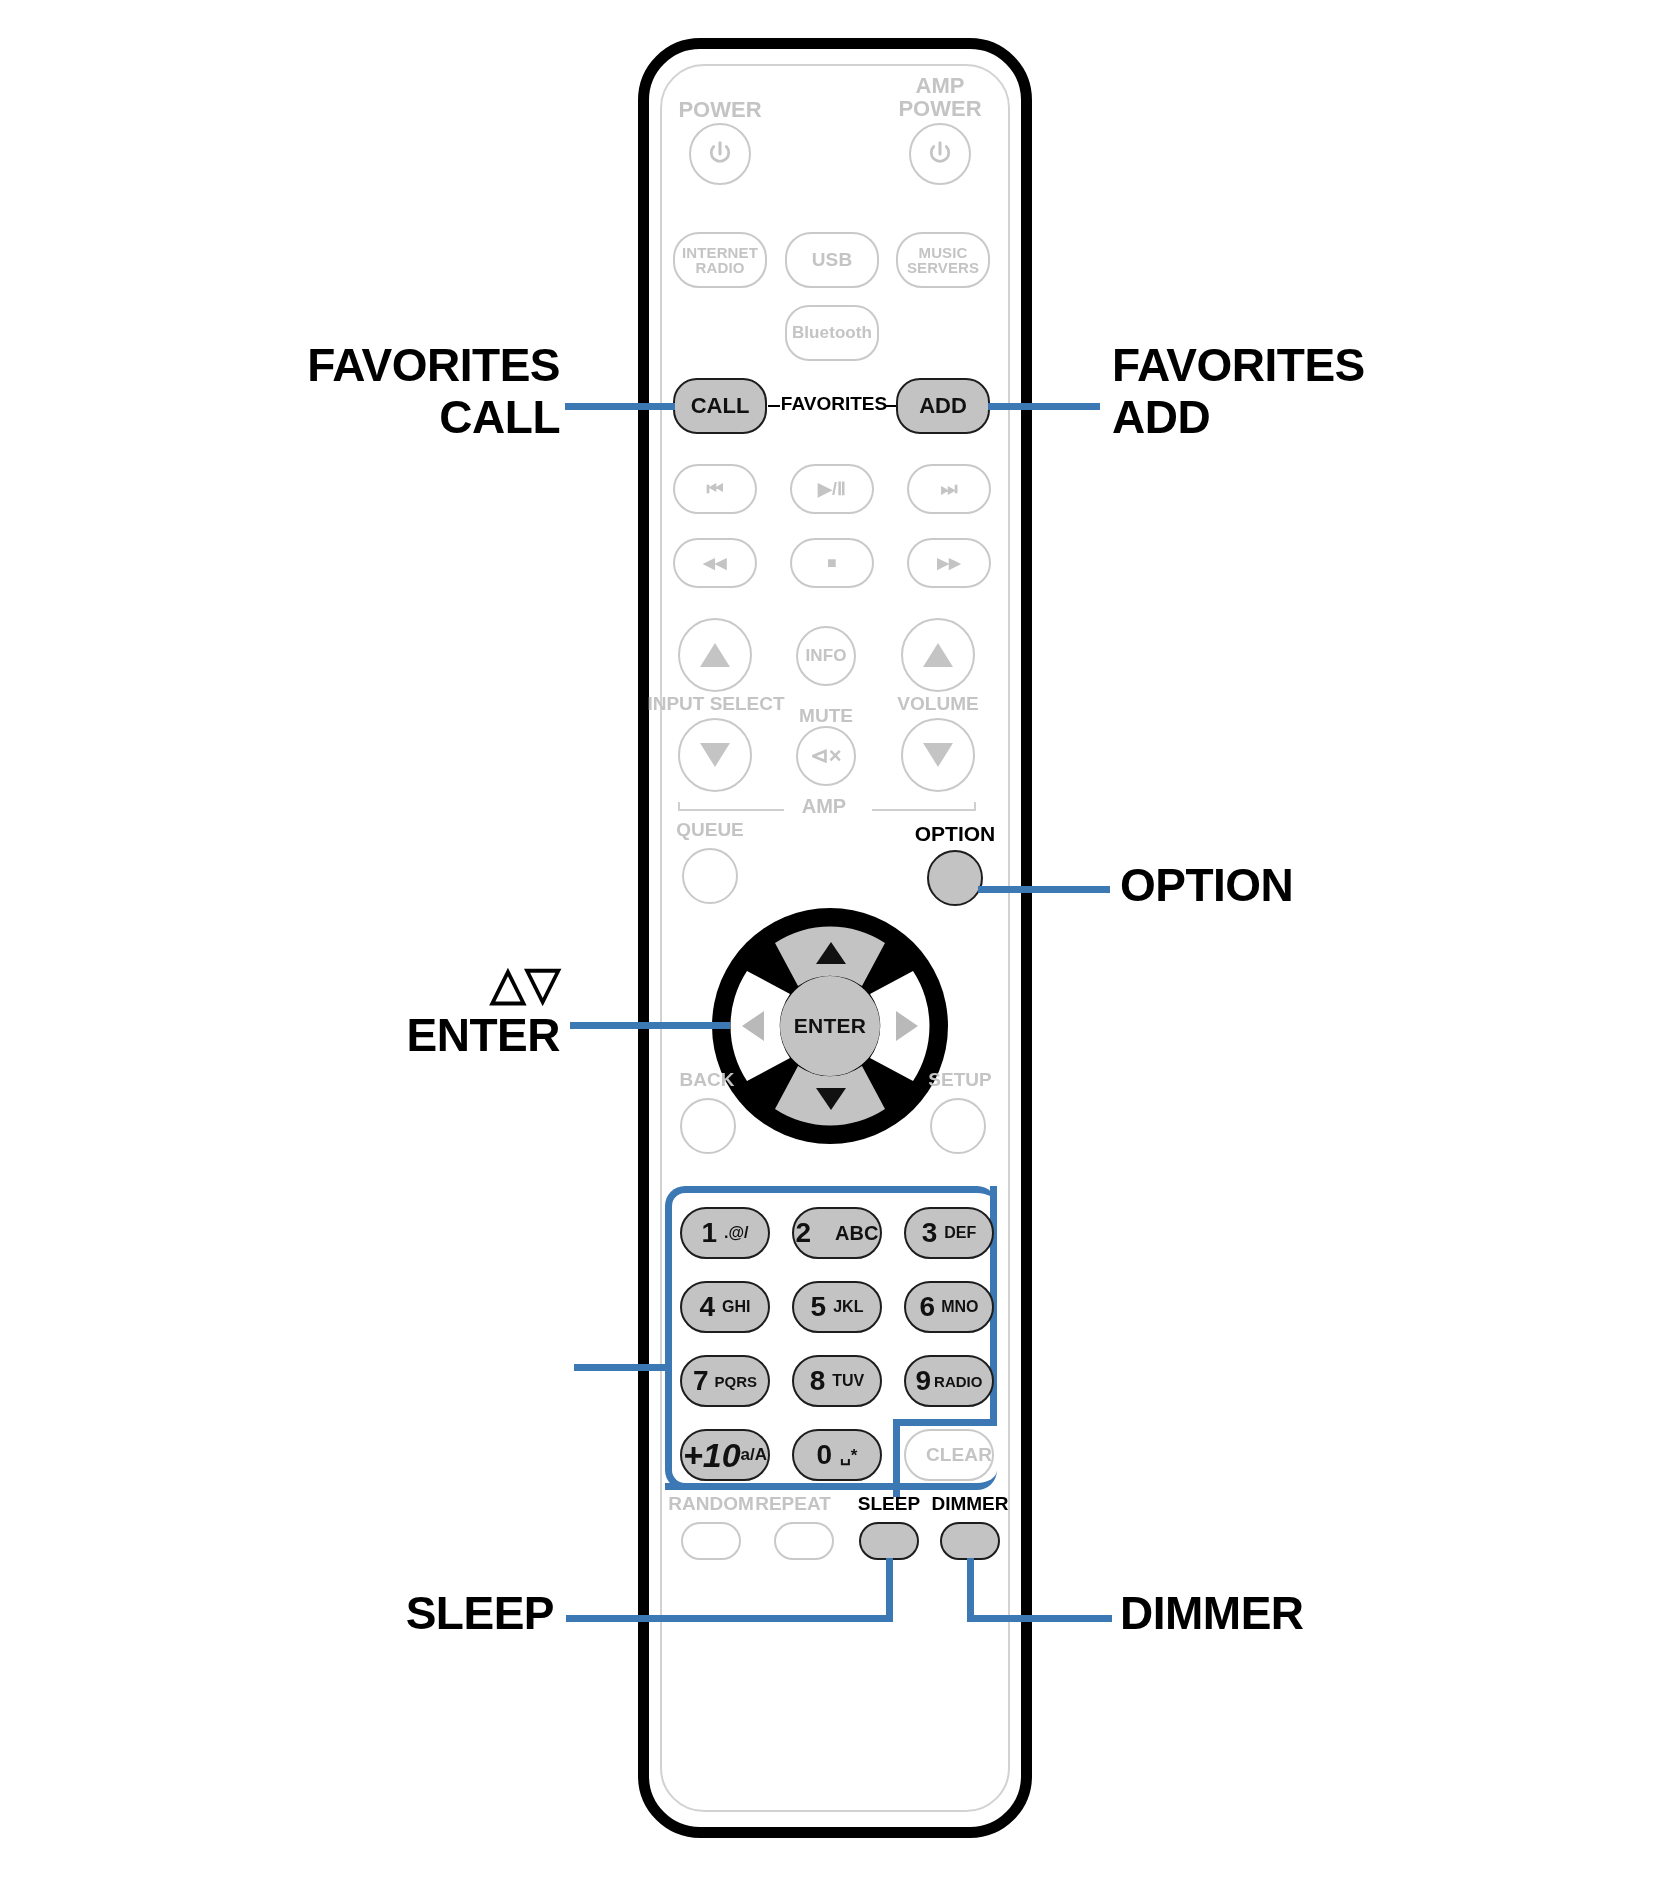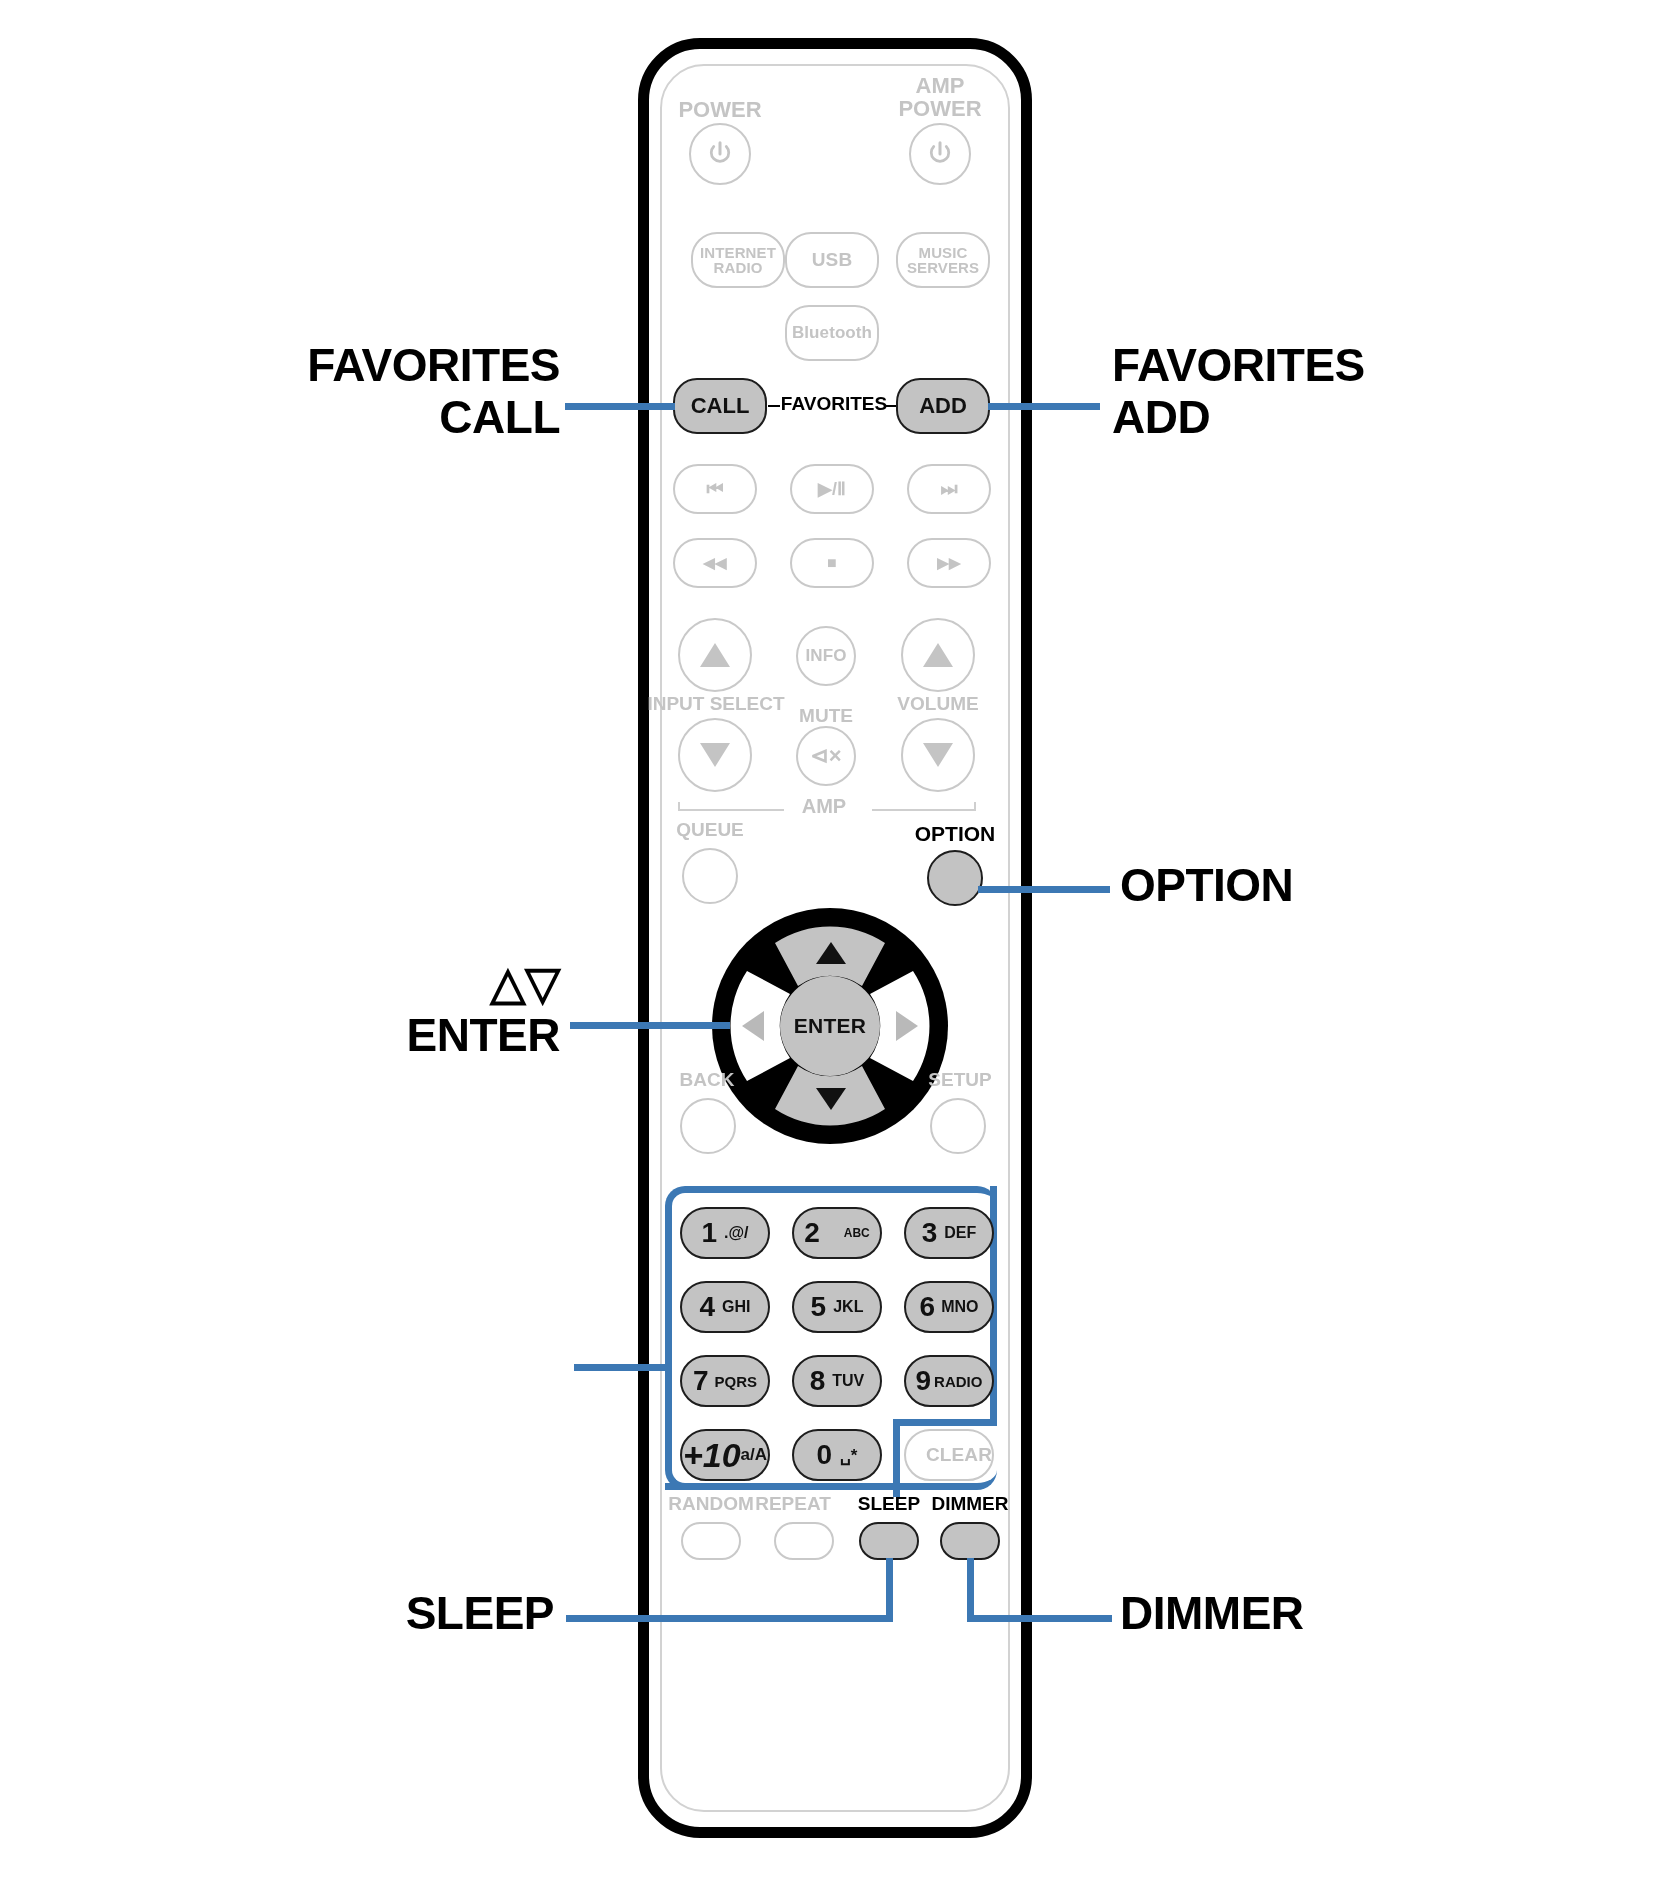--- a/index.html
+++ b/index.html
@@ -103,21 +103,21 @@
 
   <div class="lbl" style="left:880px;top:74px;width:120px;font-size:22px;">AMP
 POWER</div>
   <div class="btn ghost" style="left:909px;top:123px;width:62px;height:62px;border-radius:50%;">
     <svg width="30" height="30" viewBox="0 0 24 24">
       <path d="M12 3 L12 12" stroke="#c4c4c4" stroke-width="2.4" fill="none" stroke-linecap="round"></path>
       <path d="M7.0 6.0 A7 7 0 1 0 17.0 6.0" stroke="#c4c4c4" stroke-width="2.2" fill="none" stroke-linecap="round"></path>
     </svg>
   </div>
 
-  <div class="btn ghost" style="left:691px;top:232px;width:94px;height:56px;border-radius:26px;font-size:15px;">
+  <div class="btn ghost" style="left:673px;top:232px;width:94px;height:56px;border-radius:26px;font-size:15px;">
     <span>INTERNET
 RADIO</span>
   </div>
   <div class="btn ghost" style="left:785px;top:232px;width:94px;height:56px;border-radius:26px;font-size:19px;">
     <span>USB</span>
   </div>
   <div class="btn ghost" style="left:896px;top:232px;width:94px;height:56px;border-radius:26px;font-size:15px;">
     <span>MUSIC
 SERVERS</span>
   </div>
@@ -221,21 +221,21 @@
   <div id="keypad-outline-step"></div>
   <div id="keypad-outline-rightlower"></div>
   <div id="keypad-outline-bottom2"></div>
 
   <div class="btn hl" style="left:680px;top:1207px;width:90px;height:52px;border-radius:26px;">
     <span style="font-size:28px;">1</span>
     <span style="font-size:16px;margin-left:7px;">.@/</span>
   </div>
   <div class="btn hl" style="left:792px;top:1207px;width:90px;height:52px;border-radius:26px;">
     <span style="font-size:28px;">2</span>
-    <span style="font-size:12px;margin-left:24px;">ABC</span>
+    <span style="font-size:20px;margin-left:24px;">ABC</span>
   </div>
   <div class="btn hl" style="left:904px;top:1207px;width:90px;height:52px;border-radius:26px;">
     <span style="font-size:28px;">3</span>
     <span style="font-size:16px;margin-left:7px;">DEF</span>
   </div>
 
   <div class="btn hl" style="left:680px;top:1281px;width:90px;height:52px;border-radius:26px;">
     <span style="font-size:28px;">4</span>
     <span style="font-size:16px;margin-left:7px;">GHI</span>
   </div>

